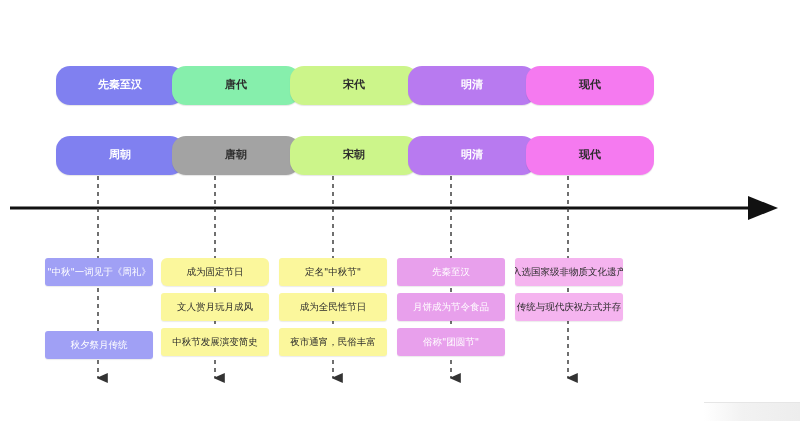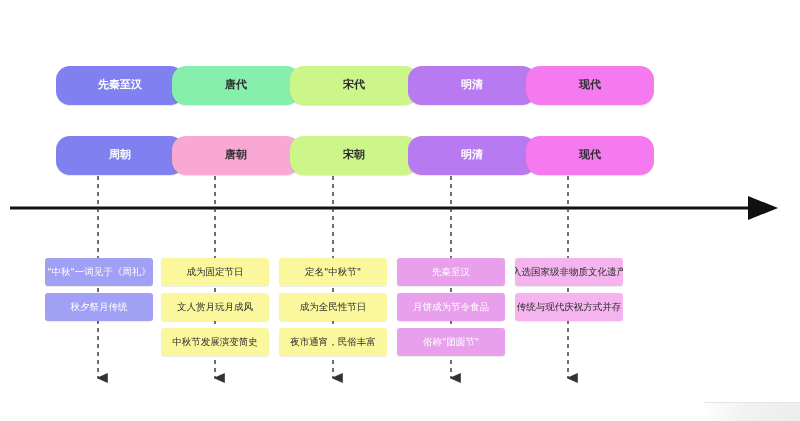--- a/index.html
+++ b/index.html
@@ -127,26 +127,26 @@
       <g>
         <line x1="568" y1="176" x2="568" y2="378" stroke="#333333" stroke-width="1.4" stroke-dasharray="4,4" marker-end="url(#arrow-down)"></line>
       </g>
     </svg>
 
   <div id="columns-layer">
       <div class="era-col" style="left: 45px;">
         <div class="era-box row1" style="background: rgb(128, 128, 240); color: rgb(255, 255, 255);">先秦至汉</div>
         <div class="era-box row2" style="background: rgb(128, 128, 240); color: rgb(255, 255, 255);">周朝</div>
         <div class="detail-box d0" style="background: rgb(160, 160, 245); color: rgb(255, 255, 255);">"中秋"一词见于《周礼》</div>
-        <div class="detail-box d1" style="background: rgb(160, 160, 245); color: rgb(255, 255, 255);">秋夕祭月传统</div>
+        <div class="detail-box d1" style="background: rgb(160, 160, 245); color: rgb(255, 255, 255); margin-top: 38px;">秋夕祭月传统</div>
       </div>
       <div class="era-col" style="left: 161px;">
         <div class="era-box row1" style="background: #86efac; color: rgb(43, 43, 43);">唐代</div>
-        <div class="era-box row2" style="background: #f9a8d4; color: rgb(43, 43, 43); text-align: center;">唐朝</div>
-        <div class="detail-box d0" style="background: rgb(251, 247, 156); color: rgb(43, 43, 43);">成为固定节日</div>
+        <div class="era-box row2" style="background: #a3a3a3; color: rgb(43, 43, 43); text-align: center;">唐朝</div>
+        <div class="detail-box d0" style="background: rgb(251, 247, 156); color: rgb(43, 43, 43); border-radius: 6px;">成为固定节日</div>
         <div class="detail-box d1" style="background: rgb(251, 247, 156); color: rgb(43, 43, 43);">文人赏月玩月成风</div>
         <div class="detail-box d2" style="background: rgb(251, 247, 156); color: rgb(43, 43, 43);">中秋节发展演变简史</div>
       </div>
       <div class="era-col" style="left: 279px;">
         <div class="era-box row1" style="background: rgb(204, 245, 138); color: rgb(43, 43, 43);">宋代</div>
         <div class="era-box row2" style="background: rgb(204, 245, 138); color: rgb(43, 43, 43);">宋朝</div>
         <div class="detail-box d0" style="background: rgb(251, 247, 156); color: rgb(43, 43, 43);">定名"中秋节"</div>
         <div class="detail-box d1" style="background: rgb(251, 247, 156); color: rgb(43, 43, 43);">成为全民性节日</div>
         <div class="detail-box d2" style="background: rgb(251, 247, 156); color: rgb(43, 43, 43);">夜市通宵，民俗丰富</div>
       </div>

